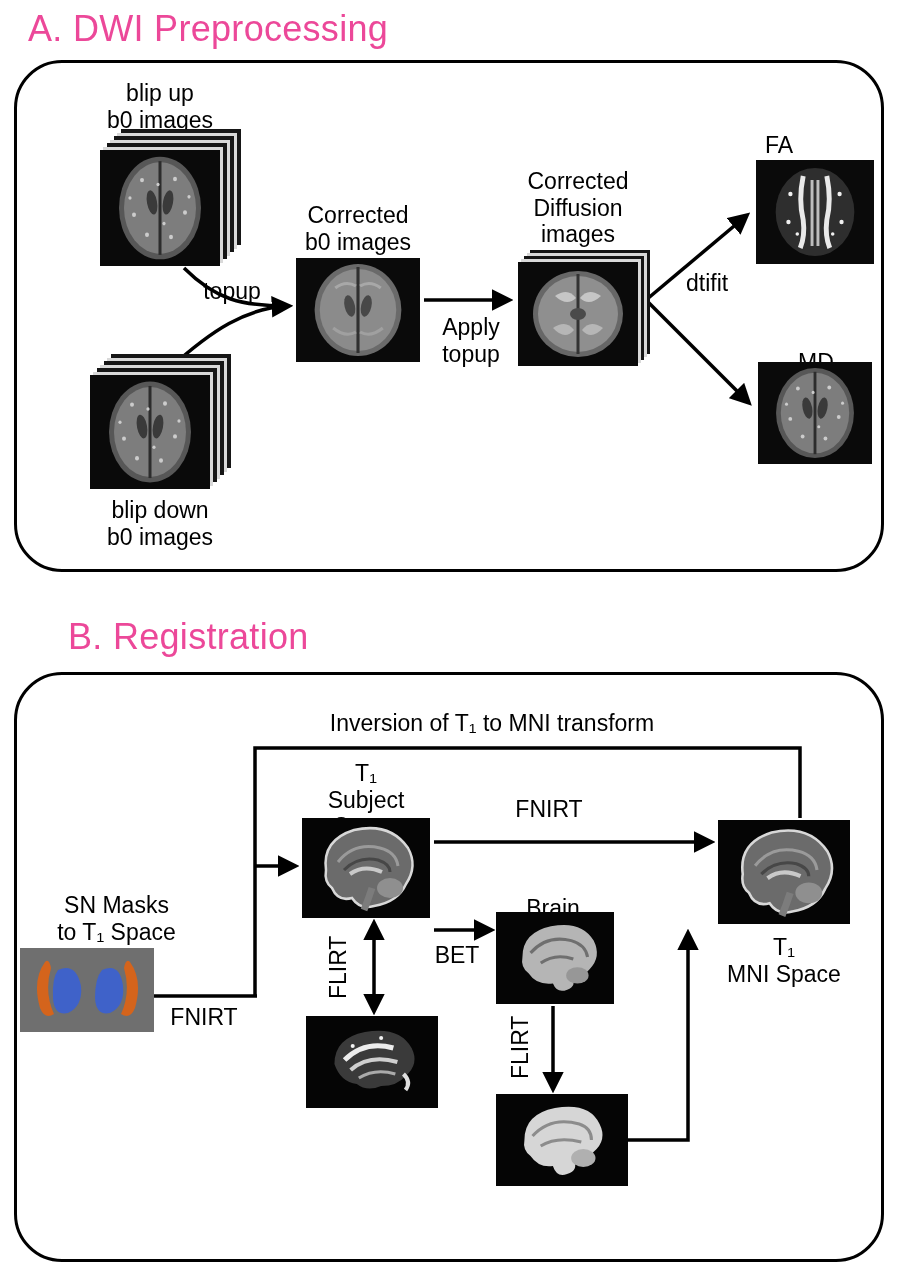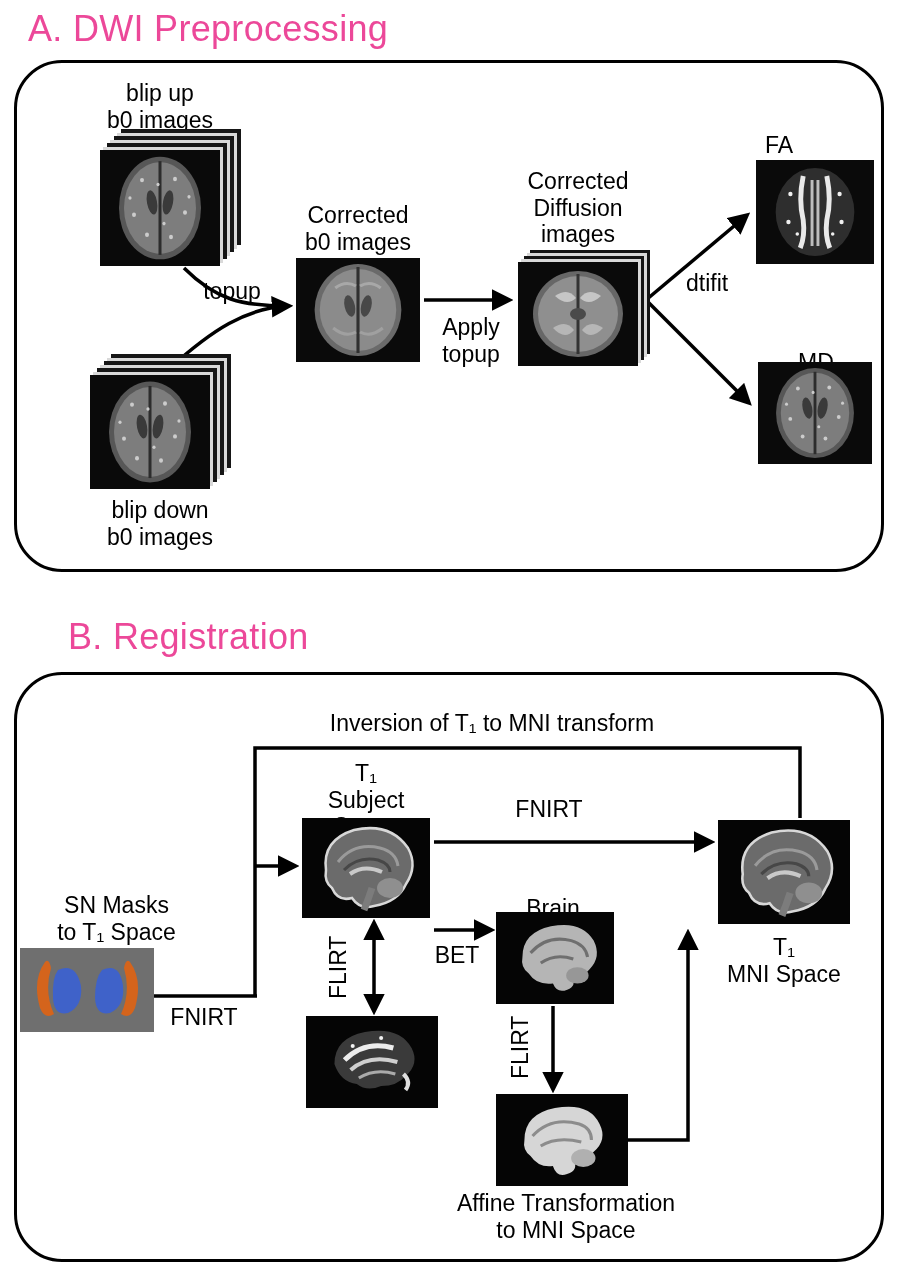--- a/index.html
+++ b/index.html
@@ -267,22 +267,20 @@
       </svg>
   </div>
 
   <div class="lbl rot" style="left:480px; top:1034px; width:80px;">FLIRT</div>
 
   <div class="img" style="left:496px; top:1094px; width:132px; height:92px;">
     <svg viewBox="0 0 130 92" preserveAspectRatio="none">
         <use href="#sag-warp"></use>
       </svg>
   </div>
-  <div class="lbl" style="left:436px; top:1190px; width:260px;">Affine Transformation
-to MNI Space</div>
 
   <div class="lbl" style="left:14px; top:892px; width:145px;margin-left:30px;">SN Masks
 to T₁ Space</div>
   <div class="img" style="left:20px; top:948px; width:134px; height:84px;">
     <svg viewBox="0 0 134 84" preserveAspectRatio="none">
         <use href="#sn-masks"></use>
       </svg>
   </div>
   <div class="lbl" style="left:158px; top:1004px; width:92px;">FNIRT</div>
 

